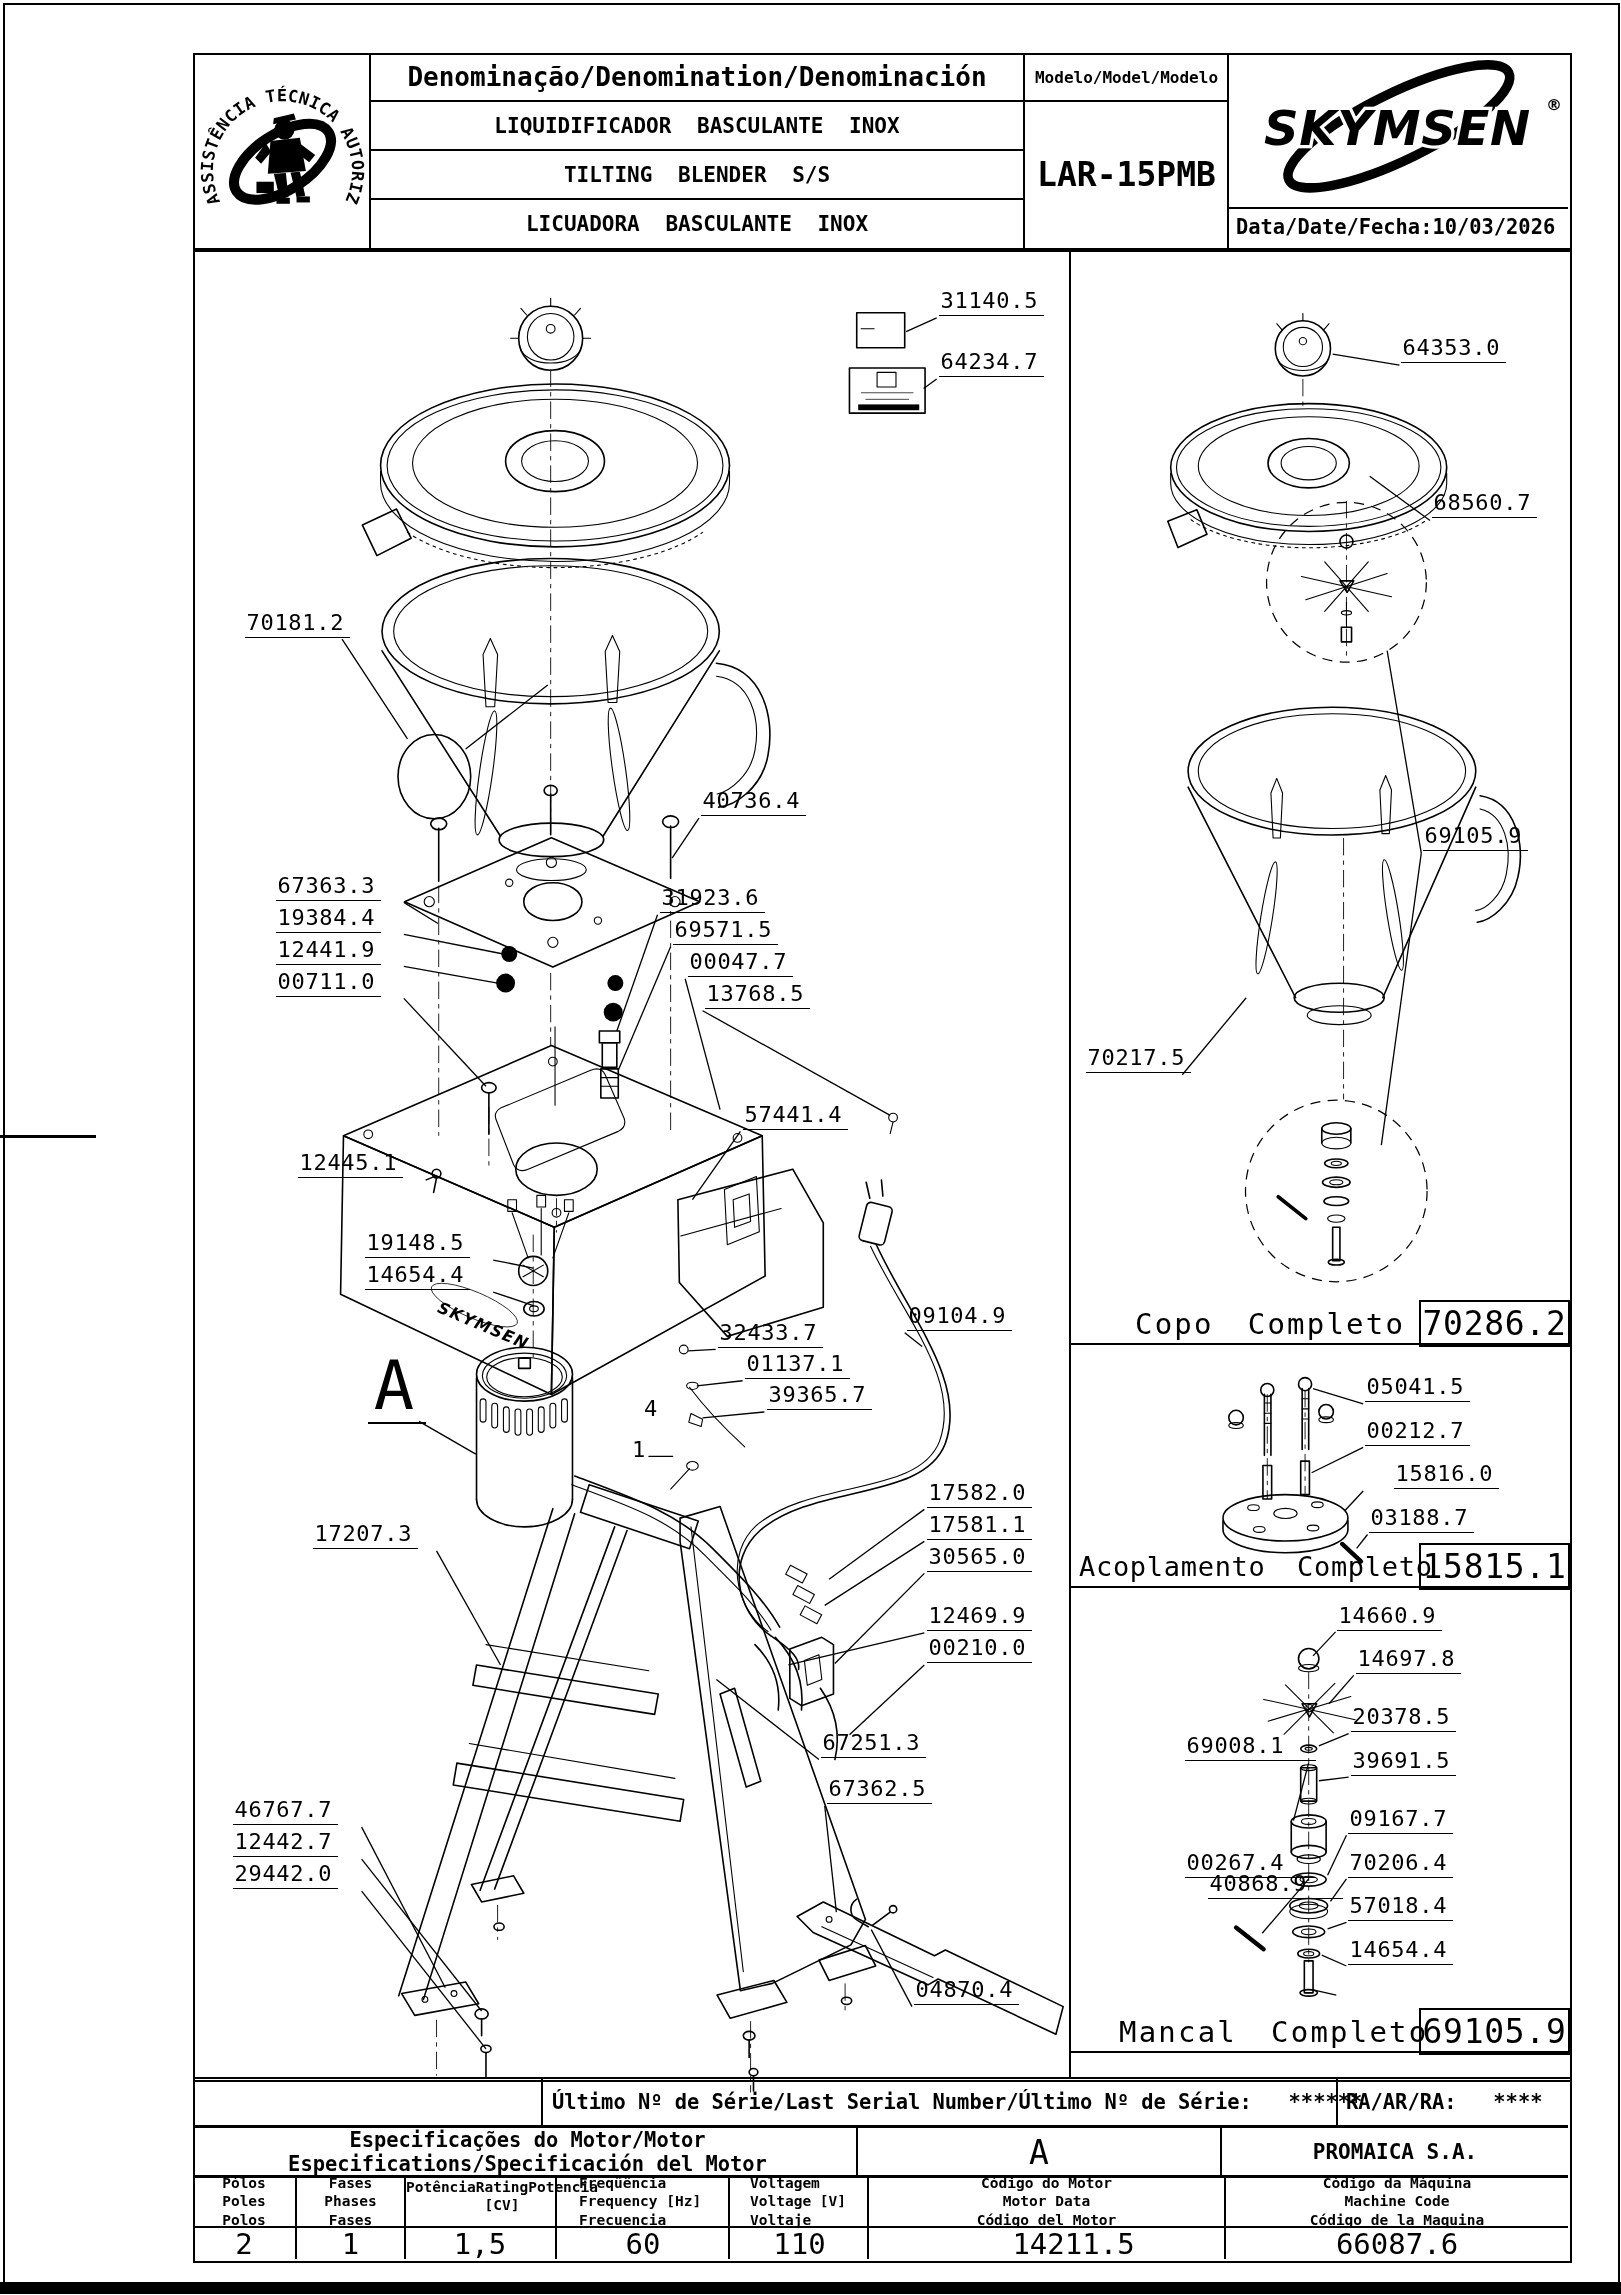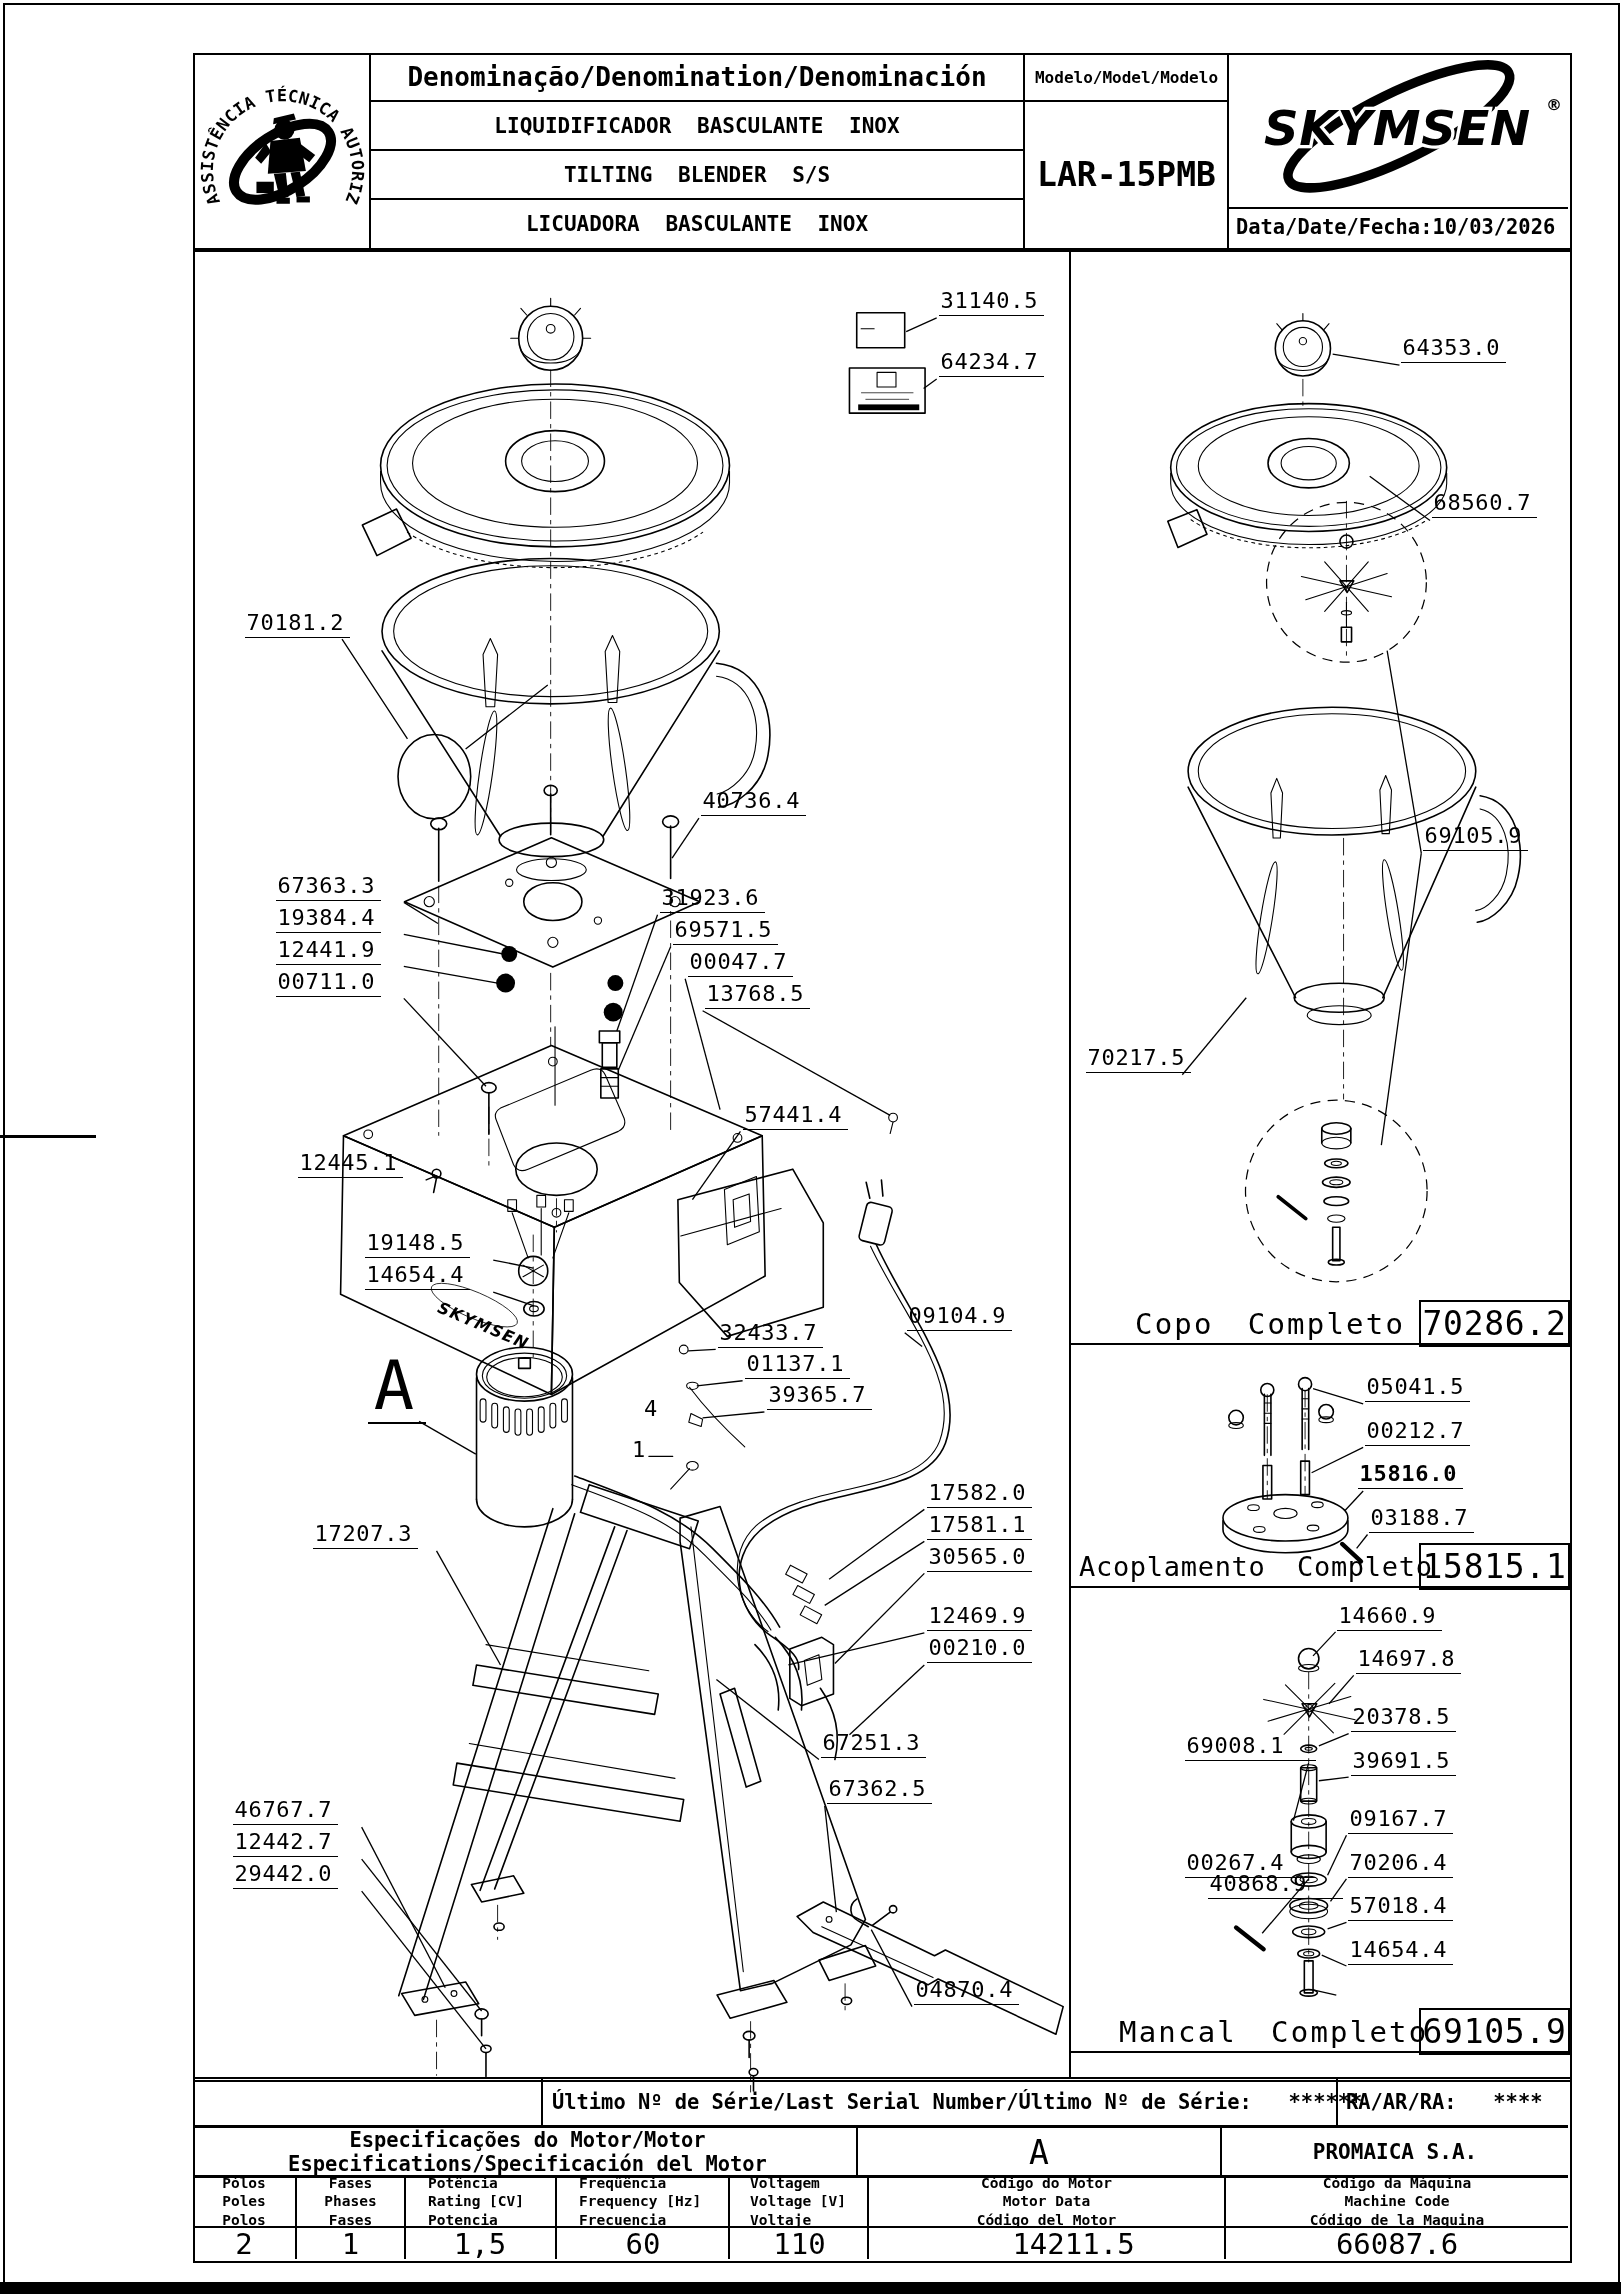--- a/index.html
+++ b/index.html
@@ -545,21 +545,21 @@
   <div class="co co-big" style="left:368px;top:1353px;">A</div>
   <div class="co co-n" style="left:632px;top:1438px;">1</div>
   <div class="co co-n" style="left:644px;top:1397px;">4</div>
 
   <div class="co" style="left:1401px;top:336px;">64353.0</div>
   <div class="co" style="left:1432px;top:491px;">68560.7</div>
   <div class="co" style="left:1423px;top:824px;">69105.9</div>
   <div class="co" style="left:1086px;top:1046px;">70217.5</div>
   <div class="co" style="left:1365px;top:1375px;">05041.5</div>
   <div class="co" style="left:1365px;top:1419px;">00212.7</div>
-  <div class="co" style="left:1358px;top:1462px;font-weight:bold;">15816.0</div>
+  <div class="co" style="left:1394px;top:1462px;">15816.0</div>
   <div class="co" style="left:1369px;top:1506px;">03188.7</div>
   <div class="co" style="left:1337px;top:1604px;">14660.9</div>
   <div class="co" style="left:1356px;top:1647px;">14697.8</div>
   <div class="co" style="left:1351px;top:1705px;">20378.5</div>
   <div class="co" style="left:1351px;top:1749px;">39691.5</div>
   <div class="co" style="left:1185px;top:1734px;width:124px;">69008.1</div>
   <div class="co" style="left:1348px;top:1807px;">09167.7</div>
   <div class="co" style="left:1348px;top:1851px;">70206.4</div>
   <div class="co" style="left:1185px;top:1851px;width:124px;">00267.4</div>
   <div class="co" style="left:1348px;top:1894px;">57018.4</div>
@@ -604,21 +604,21 @@
   <div class="cell f-h" style="left:193px;top:2178px;width:102px;height:47px;flex-direction:column;">
     <span>Pólos</span>
     <span>Poles</span>
     <span>Polos</span>
   </div>
   <div class="cell f-h" style="left:297px;top:2178px;width:107px;height:47px;flex-direction:column;">
     <span>Fases</span>
     <span>Phases</span>
     <span>Fases</span>
   </div>
-  <div class="cell f-h" style="left:406px;top:2178px;width:148px;height:47px;flex-direction:column;align-items:flex-start;padding-left:22px;">
+  <div class="cell f-h" style="left:406px;top:2178px;width:148px;height:47px;flex-direction:row;align-items:flex-start;padding-left:22px;">
     <span>Potência</span>
     <span>Rating [CV]</span>
     <span>Potencia</span>
   </div>
   <div class="cell f-h" style="left:557px;top:2178px;width:172px;height:47px;flex-direction:column;align-items:flex-start;padding-left:22px;">
     <span>Freqüência</span>
     <span>Frequency [Hz]</span>
     <span>Frecuencia</span>
   </div>
   <div class="cell f-h" style="left:731px;top:2178px;width:137px;height:47px;flex-direction:column;align-items:flex-start;padding-left:19px;">

